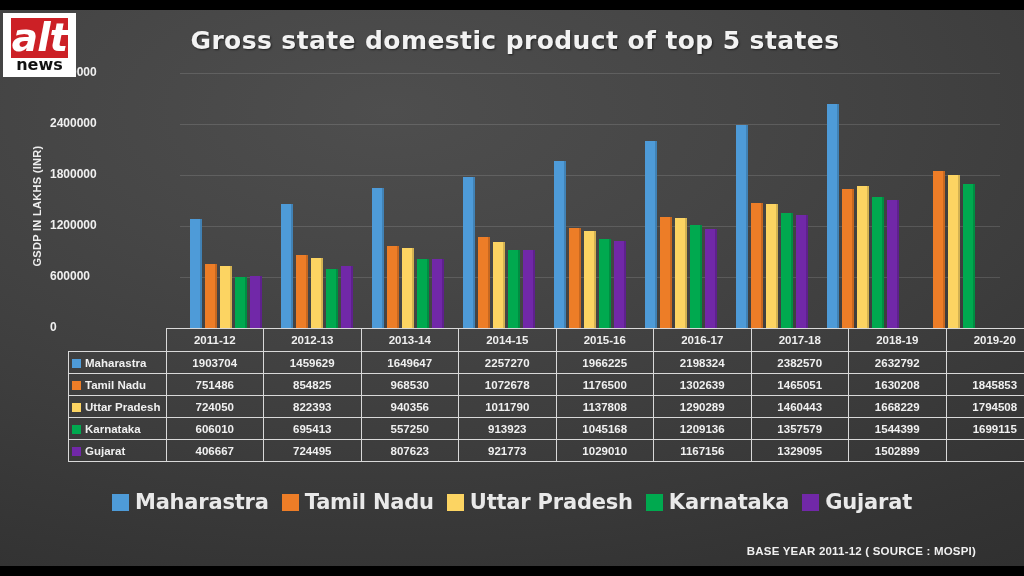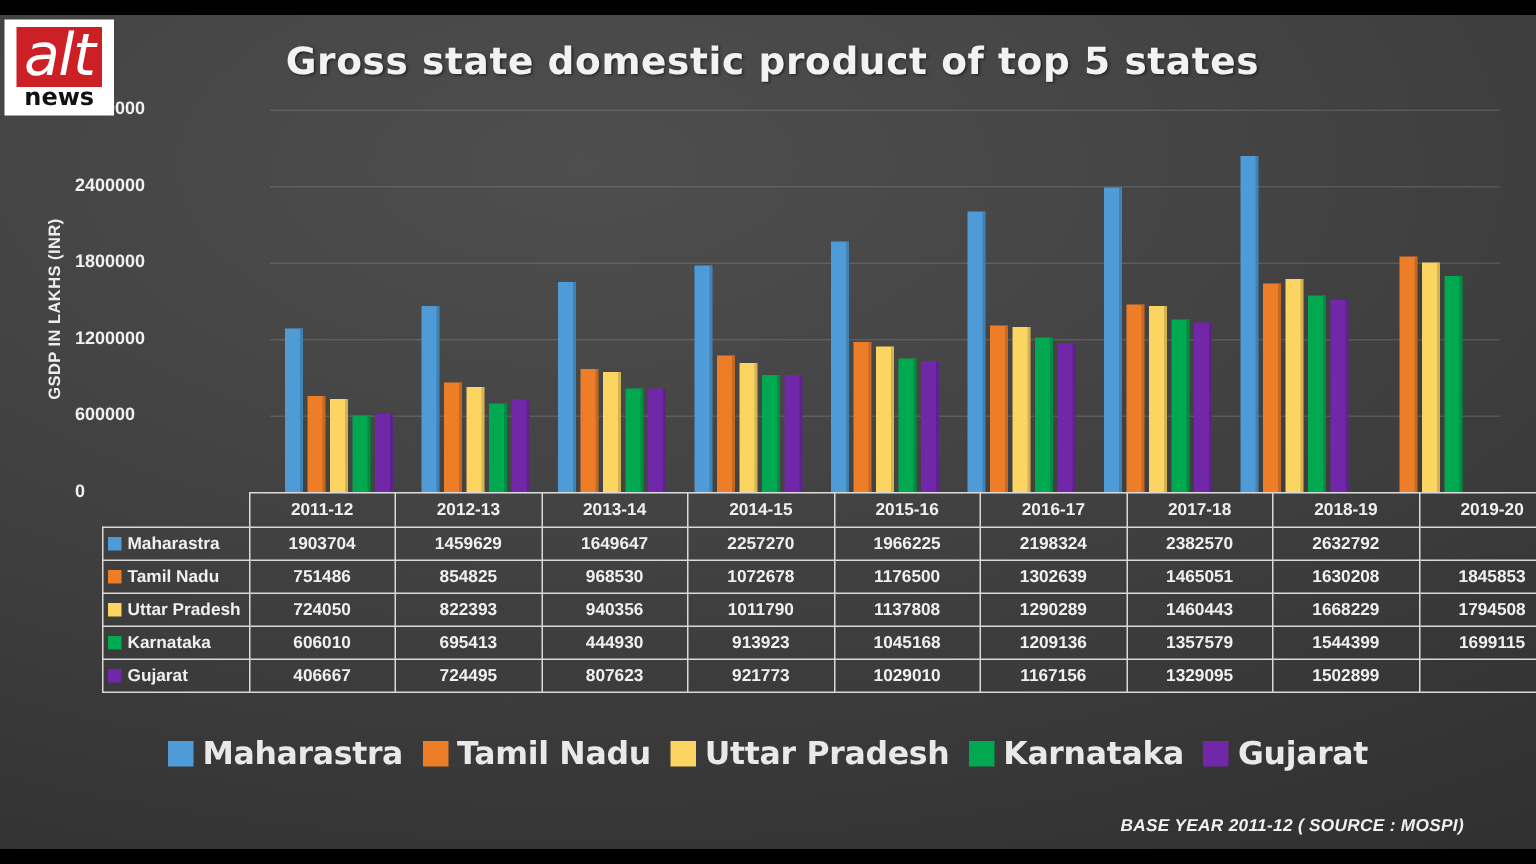--- a/index.html
+++ b/index.html
@@ -29,21 +29,21 @@
     background:#ffffff;z-index:20;
     display:flex;align-items:center;justify-content:center;
   }
   #logo-inner{position:relative;width:65px;height:57px;}
   #logo-red{
     position:absolute;left:4px;top:1px;width:57px;height:40px;background:#cc2026;
   }
   #logo-alt{
     position:absolute;left:0;top:-2px;width:65px;height:46px;
     font-family:"DejaVu Sans", sans-serif;
-    font-weight:normal;font-style:italic;font-size:39px;line-height:46px;
+    font-weight:bold;font-style:italic;font-size:39px;line-height:46px;
     color:#ffffff;text-align:center;letter-spacing:-1px;
   }
   #logo-news{
     position:absolute;left:0;bottom:1px;width:65px;
     font-family:"DejaVu Sans", sans-serif;
     font-weight:bold;font-size:16px;line-height:16px;color:#111111;
     text-align:center;letter-spacing:0px;
   }
 
   
@@ -133,21 +133,21 @@
     color:#e9e9e9;
     font-family:"DejaVu Sans", sans-serif;
     font-size:21px;font-weight:bold;letter-spacing:-.2px;
     white-space:nowrap;
   }
 
   
   #footer{
     position:absolute;right:48px;top:535px;
     color:#f0f0f0;
-    font-size:11.5px;font-weight:bold;font-style:italic;
+    font-size:11.5px;font-weight:bold;
     letter-spacing:.2px;z-index:15;white-space:nowrap;
   }
 </style>
 </head>
 <body>
 
 <div id="stage">
 
   <div class="letterbox top"></div>
   <div class="letterbox bottom"></div>
@@ -292,21 +292,21 @@
             <td>1137808</td>
             <td>1290289</td>
             <td>1460443</td>
             <td>1668229</td>
             <td>1794508</td>
           </tr>
           <tr>
             <td class="rowhead"><span class="sw" style="background: rgb(0, 169, 79);"></span><span>Karnataka</span></td>
             <td>606010</td>
             <td>695413</td>
-            <td>444930</td>
+            <td>557250</td>
             <td>913923</td>
             <td>1045168</td>
             <td>1209136</td>
             <td>1357579</td>
             <td>1544399</td>
             <td>1699115</td>
           </tr>
           <tr>
             <td class="rowhead"><span class="sw" style="background: rgb(113, 40, 168);"></span><span>Gujarat</span></td>
             <td>406667</td>

